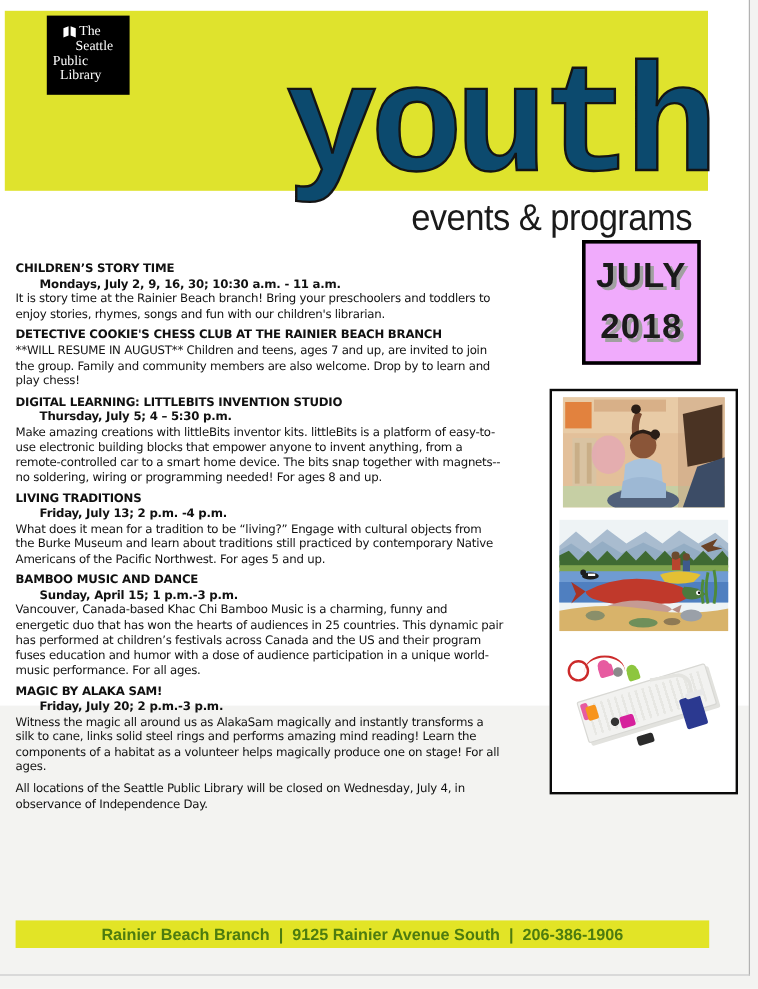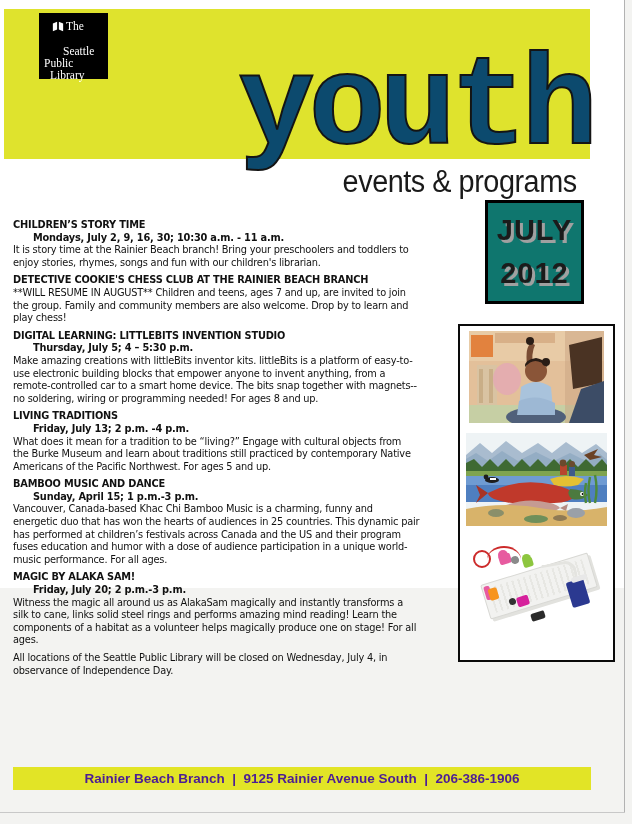--- a/index.html
+++ b/index.html
@@ -23,42 +23,42 @@
     background:#dfe32d;
   }
   .logo {
     position:absolute; left:39px; top:13px; width:69px; height:66px;
     background:#000;
     color:#fff; font-family:"Liberation Serif", serif; font-size:11.5px; line-height:12px;
     padding-top:7px;
   }
   .logo .l1 { margin-left:13px; display:flex; align-items:flex-start; gap:2px; }
   .logo .l1 svg { margin-top:1px; }
-  .logo .l2 { margin-left:24px;margin-top:12px; }
+  .logo .l2 { margin-left:24px; }
   .logo .l3 { margin-left:5px; }
   .logo .l4 { margin-left:11px; }
 
   .youth {
     position:absolute; right:32px; top:45px;
     font-family:Liberation Mono, monospace;
     font-weight:bold; font-size:128px; line-height:1;
     letter-spacing:-6px; color:#0c4a6e;
     -webkit-text-stroke:2px #141414;
   }
   .subtitle {
     position:absolute; right:47px; top:164px;
     font-family:"Liberation Sans", sans-serif;
     font-size:31px; color:#1a1a1a; letter-spacing:-0.5px;
     transform:scaleX(0.93); transform-origin:right center;
     white-space:nowrap;
   }
 
   .date-box {
     position:absolute; left:485px; top:200px; width:99px; height:104px;
-    border:3px solid #000; background:#0f766e;
+    border:3px solid #000; background:#f0abfc;
     display:flex; flex-direction:column; align-items:center; justify-content:space-evenly;
     font-family:"Liberation Sans", sans-serif; font-weight:bold; font-size:29px;
     color:#1b1b1b;
   }
   .date-box span { text-shadow:3px 3px 0 #a0a0a0; letter-spacing:1px; }
 
   
   .events {
     position:absolute; left:13px; top:219px; width:447px;
     font-size:9.8px; line-height:12.6px; letter-spacing:-0.2px; color:#111;
@@ -117,21 +117,21 @@
     border-right:3px solid #e4e4e0; border-top:3px solid #e4e4e0;
     border-radius:0 12px 0 0; transform:rotate(-10deg);
   }
 
   
   .footer {
     position:absolute; left:13px; top:767px; width:578px; height:23px;
     background:#e2e426;
     display:flex; align-items:center; justify-content:center;
     font-family:"Liberation Sans", sans-serif; font-weight:bold; font-size:13.5px;
-    color:#4c1d95; white-space:pre;
+    color:#4d7c0f; white-space:pre;
   }
 </style>
 </head>
 <body>
 
 <div class="page">
 
   <div class="banner"></div>
 
   <div class="logo">
@@ -145,21 +145,21 @@
     <div class="l2">Seattle</div>
     <div class="l3">Public</div>
     <div class="l4">Library</div>
   </div>
 
   <div class="youth">youth</div>
   <div class="subtitle">events &amp; programs</div>
 
   <div class="date-box">
     <span>JULY</span>
-    <span>2012</span>
+    <span>2018</span>
   </div>
 
   <div class="events">
 
     <div class="section">
       <div class="title">CHILDREN’S STORY TIME</div>
       <div class="date">Mondays, July 2, 9, 16, 30; 10:30 a.m. - 11 a.m.</div>
       <div class="body">It is story time at the Rainier Beach branch! Bring your preschoolers and toddlers to
 enjoy stories, rhymes, songs and fun with our children's librarian.</div>
     </div>

